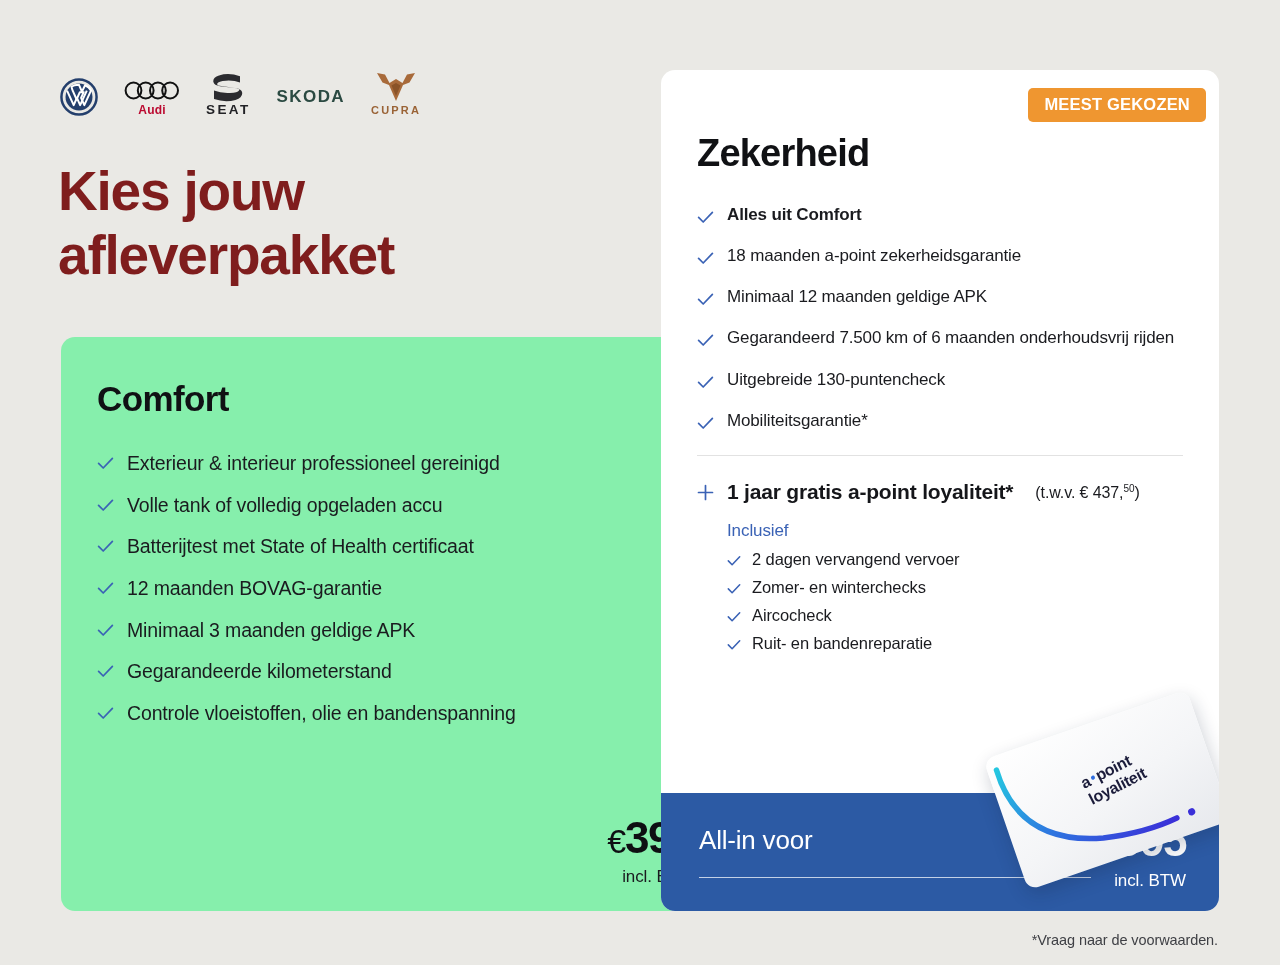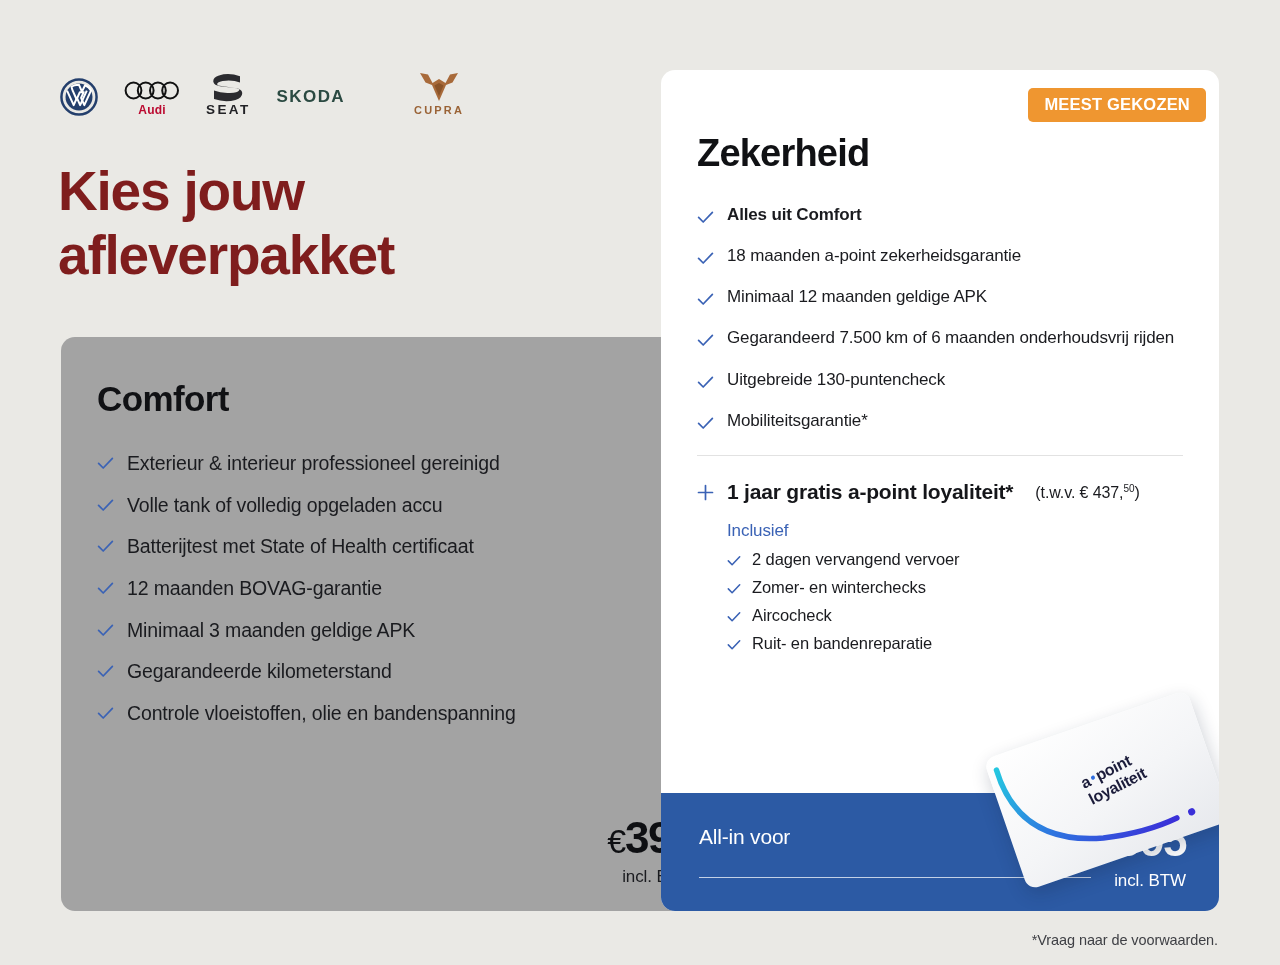--- a/index.html
+++ b/index.html
@@ -38,21 +38,21 @@
   }
   .seat-logo { display: flex; align-items: center; gap: 0; }
   .seat-word {
     font-size: 13.5px; font-weight: bold; color: #222226;
     letter-spacing: 2.4px; line-height: 1;
   }
   .skoda-word {
     font-size: 17px; font-weight: bold; color: #2b4a42;
     letter-spacing: 1.4px; line-height: 1; margin-bottom: 11px;
   }
-  .cupra-logo { display: flex; flex-direction: column; align-items: center; gap: 3px; margin-left: 43px; }
+  .cupra-logo { display: flex; flex-direction: column; align-items: center; gap: 3px; }
   .cupra-word {
     font-size: 11px; font-weight: bold; color: #9a6336;
     letter-spacing: 2.2px; line-height: 1;
   }
 
   
   .headline {
     position: absolute;
     left: 58px; top: 160px;
     font-size: 55px;
@@ -61,21 +61,21 @@
     letter-spacing: -1.2px;
     color: #7f1d1d;
     white-space: pre-line;
   }
 
   
   .card-comfort {
     position: absolute;
     left: 61px; top: 337px;
     width: 669px; height: 574px;
-    background: #a3a3a3;
+    background: #86efac;
     border-radius: 14px;
     padding: 42px 36px 0 36px;
   }
   .card-title {
     font-size: 35px;
     font-weight: bold;
     letter-spacing: -.6px;
     color: #101114;
     margin-bottom: 30px;
   }
@@ -243,21 +243,21 @@
   .allin-bar {
     position: absolute;
     left: 0; bottom: 0;
     width: 558px; height: 118px;
     background: #2c5aa4;
     padding: 26px 33px 0 38px;
     color: #ffffff;
   }
   .allin-row { display: flex; justify-content: space-between; align-items: flex-start; }
   .allin-label {
-    font-size: 21px;
+    font-size: 26px;
     letter-spacing: -.2px;
     padding-top: 6px;
   }
   .allin-price {
     font-size: 44px;
     font-weight: bold;
     letter-spacing: -1.5px;
     line-height: 1;
     text-align: right;
     white-space: nowrap;

